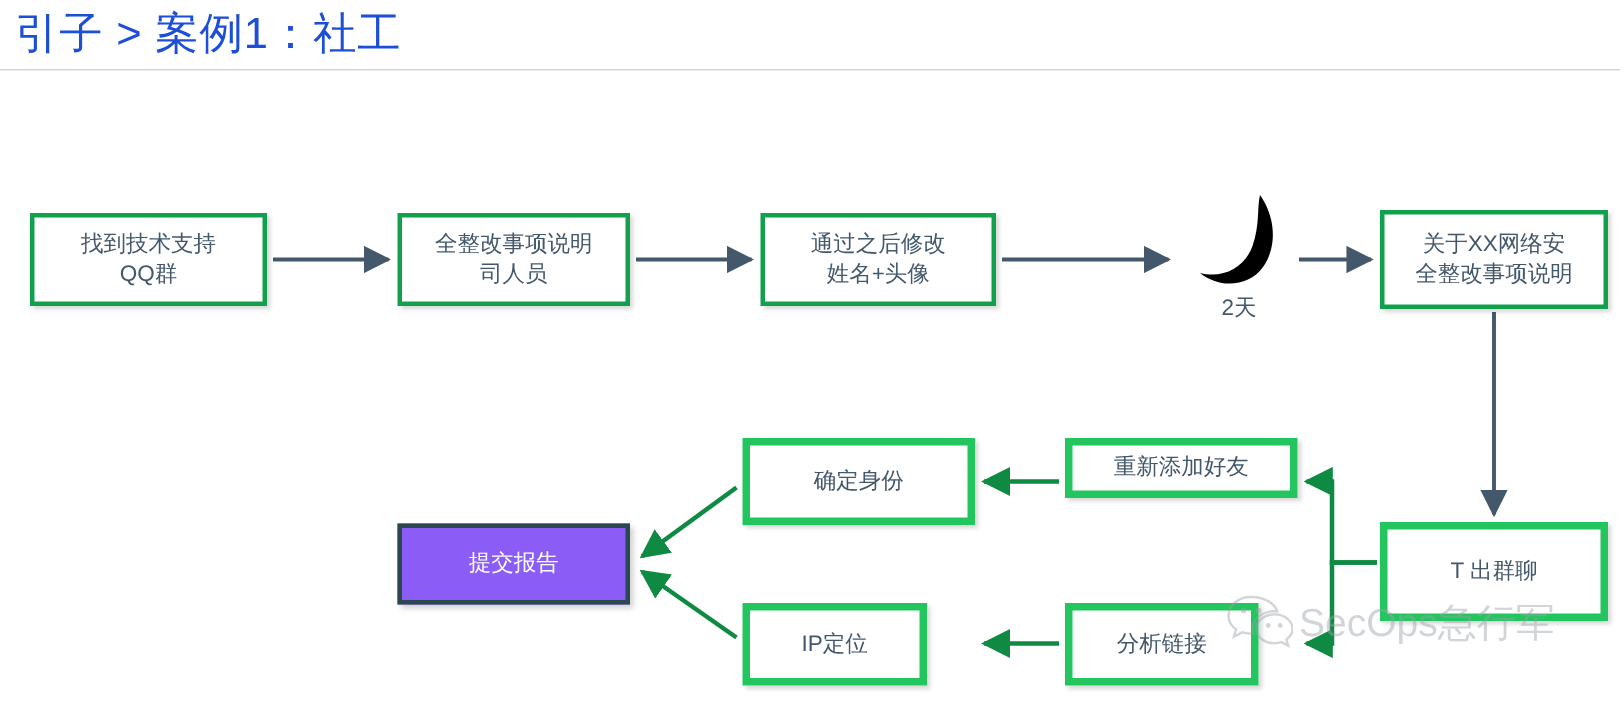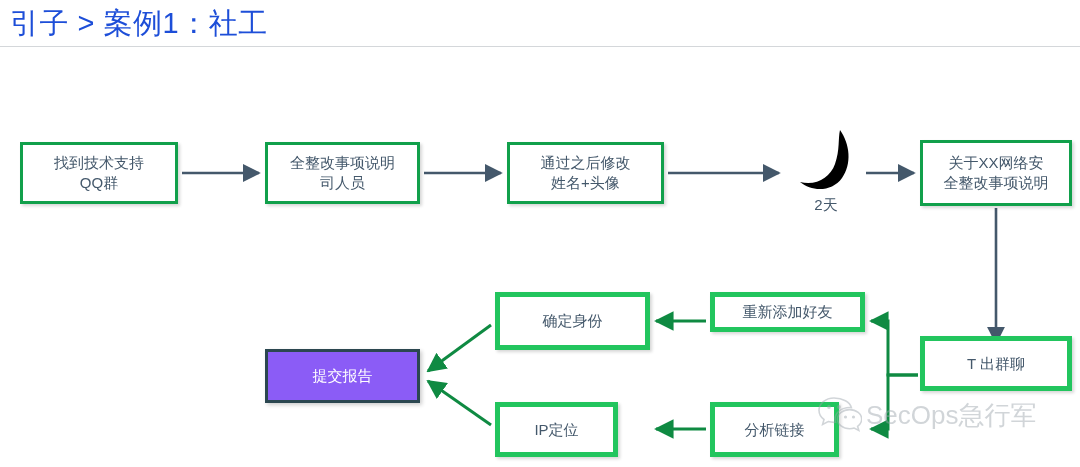--- a/index.html
+++ b/index.html
@@ -85,21 +85,21 @@
 
   
   #node-qq-group     { left: 20px;  top: 142px; width: 158px; height: 62px; }
   #node-fake-staff   { left: 265px; top: 142px; width: 155px; height: 62px; }
   #node-modify-name  { left: 507px; top: 142px; width: 157px; height: 62px; }
   #node-notice       { left: 920px; top: 140px; width: 152px; height: 66px; }
 
   
   #node-confirm-id   { left: 495px; top: 292px; width: 155px; height: 58px; }
   #node-readd-friend { left: 710px; top: 292px; width: 155px; height: 40px; }
-  #node-kick-out     { left: 920px; top: 336px; width: 152px; height: 55px; }
+  #node-kick-out     { left: 920px; top: 348px; width: 152px; height: 66px; }
   #node-ip-locate    { left: 495px; top: 402px; width: 123px; height: 55px; }
   #node-analyze-link { left: 710px; top: 402px; width: 129px; height: 55px; align-items: center; }
   #node-submit-rpt   { left: 265px; top: 349px; width: 155px; height: 54px; }
 
   
   #moon-wrap {
     position: absolute;
     left: 790px;
     top: 130px;
     width: 72px;

